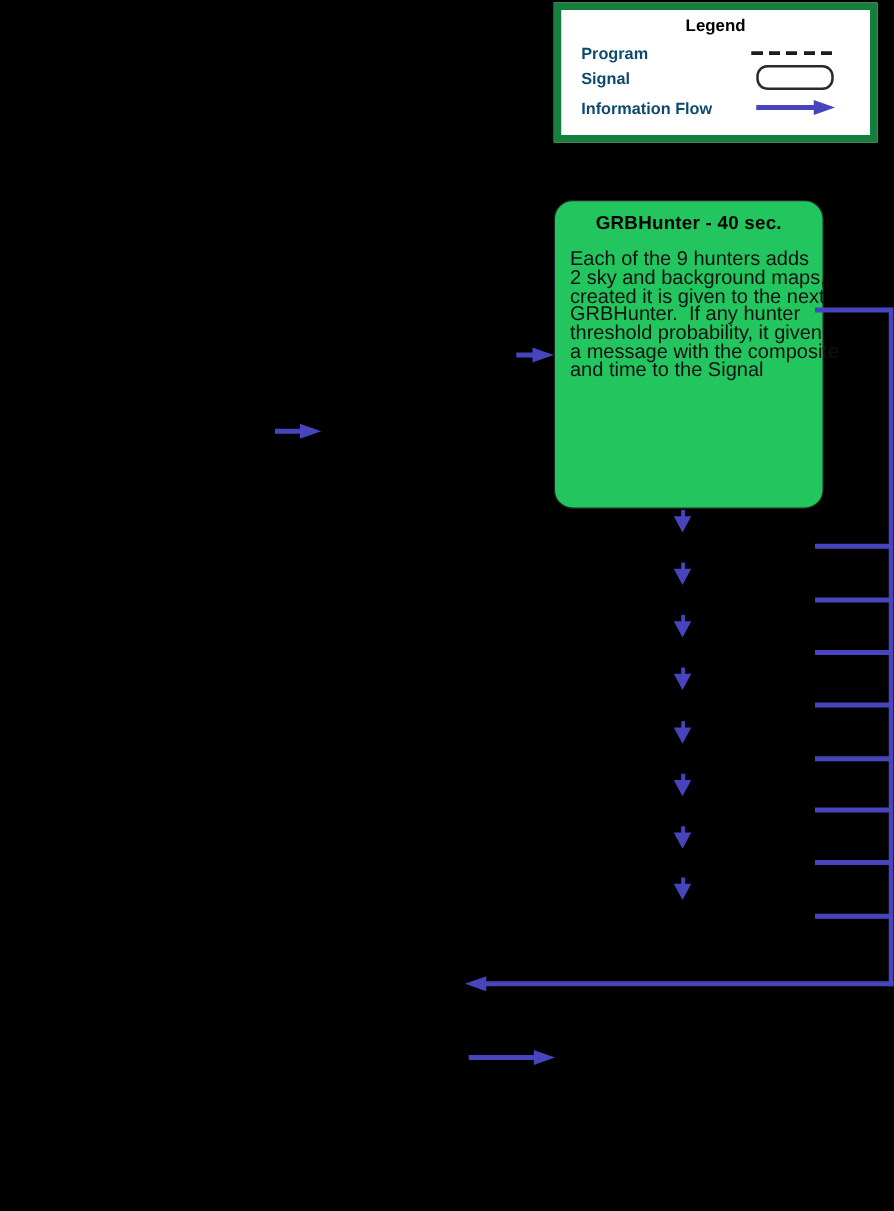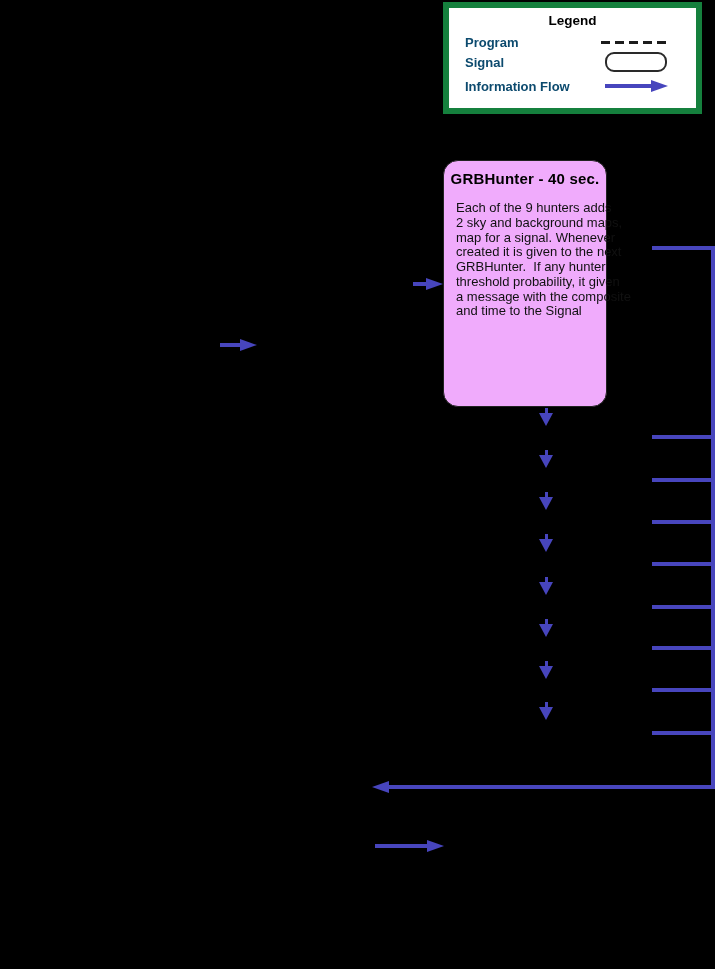--- a/index.html
+++ b/index.html
@@ -39,36 +39,36 @@
     width: 58px; height: 16px;
     background: #fff;
     border: 2px solid #2a2a2a;
     border-radius: 9px;
   }
 
   
   .grb-box {
     position: absolute;
     left: 443px; top: 160px;
-    width: 164px; height: 247px;
-    background: #f0abfc;
+    width: 216px; height: 247px;
+    background: #22c55e;
     border: 1.5px solid #222;
     border-radius: 15px;
     box-sizing: border-box;
     color: #000;
   }
   .grb-title {
     position: absolute; left: 0; top: 9px; width: 100%;
     text-align: center;
     font-size: 15px; font-weight: bold;
     letter-spacing: 0.2px;
   }
   .grb-body {
     position: absolute; left: 12px; top: 40px; right: 2px;
-    font-size: 13px; line-height: 14.75px;
+    font-size: 16px; line-height: 14.75px;
     color: #111;
   }
   .grb-line { white-space: pre; }
 
   
   .shaft-h { position: absolute; height: 4px; background: #4745bd; }
   .shaft-v { position: absolute; width: 4px;  background: #4745bd; }
   .head-right {
     position: absolute; width: 0; height: 0;
     border-top: 6px solid transparent;
@@ -113,21 +113,20 @@
       <div class="shaft-h" style="left:156px; top:76px; width:48px"></div>
       <div class="head-right" style="left:202px; top:72px"></div>
     </div>
   </div>
 
   <div class="grb-box">
     <div class="grb-title">GRBHunter - 40 sec.</div>
     <div class="grb-body">
       <div class="grb-line">Each of the 9 hunters adds</div>
       <div class="grb-line">2 sky and background maps,</div>
-      <div class="grb-line">map for a signal. Whenever</div>
       <div class="grb-line">created it is given to the next</div>
       <div class="grb-line">GRBHunter.  If any hunter</div>
       <div class="grb-line">threshold probability, it given</div>
       <div class="grb-line">a message with the composite</div>
       <div class="grb-line">and time to the Signal</div>
     </div>
   </div>
 
   <div>
     <div class="shaft-h" style="left:220px; top:343px; width:22px"></div>

